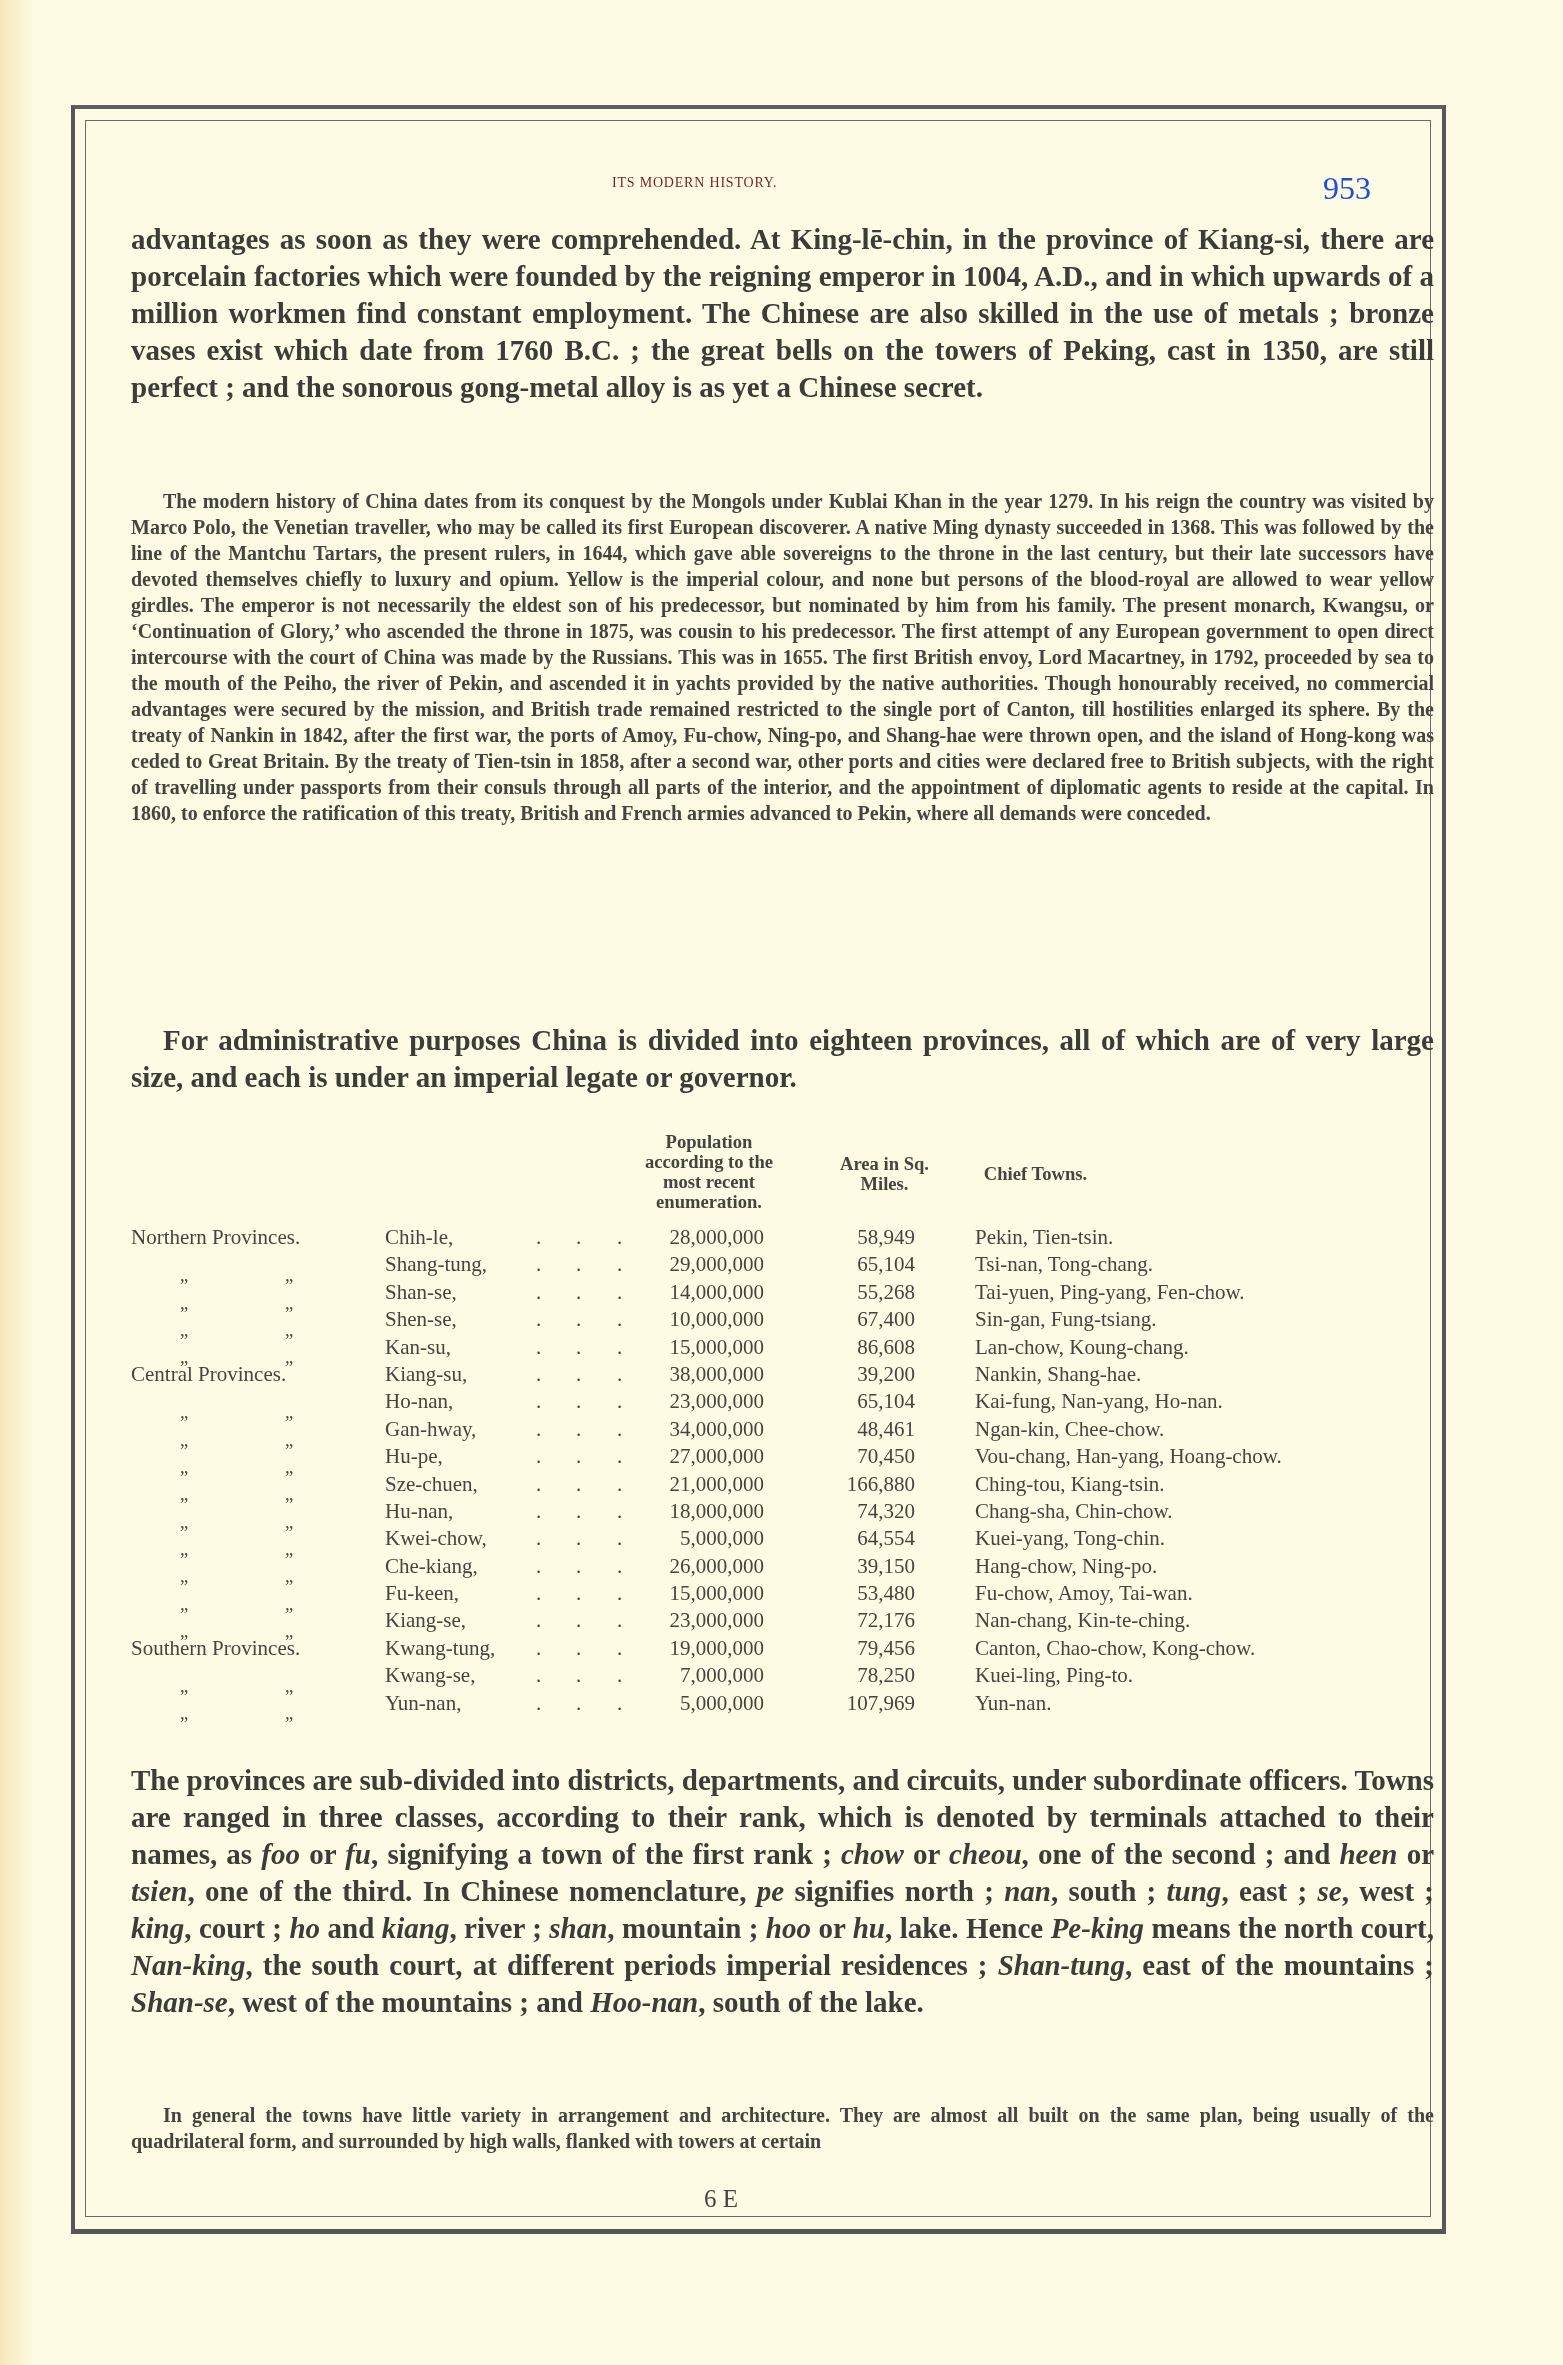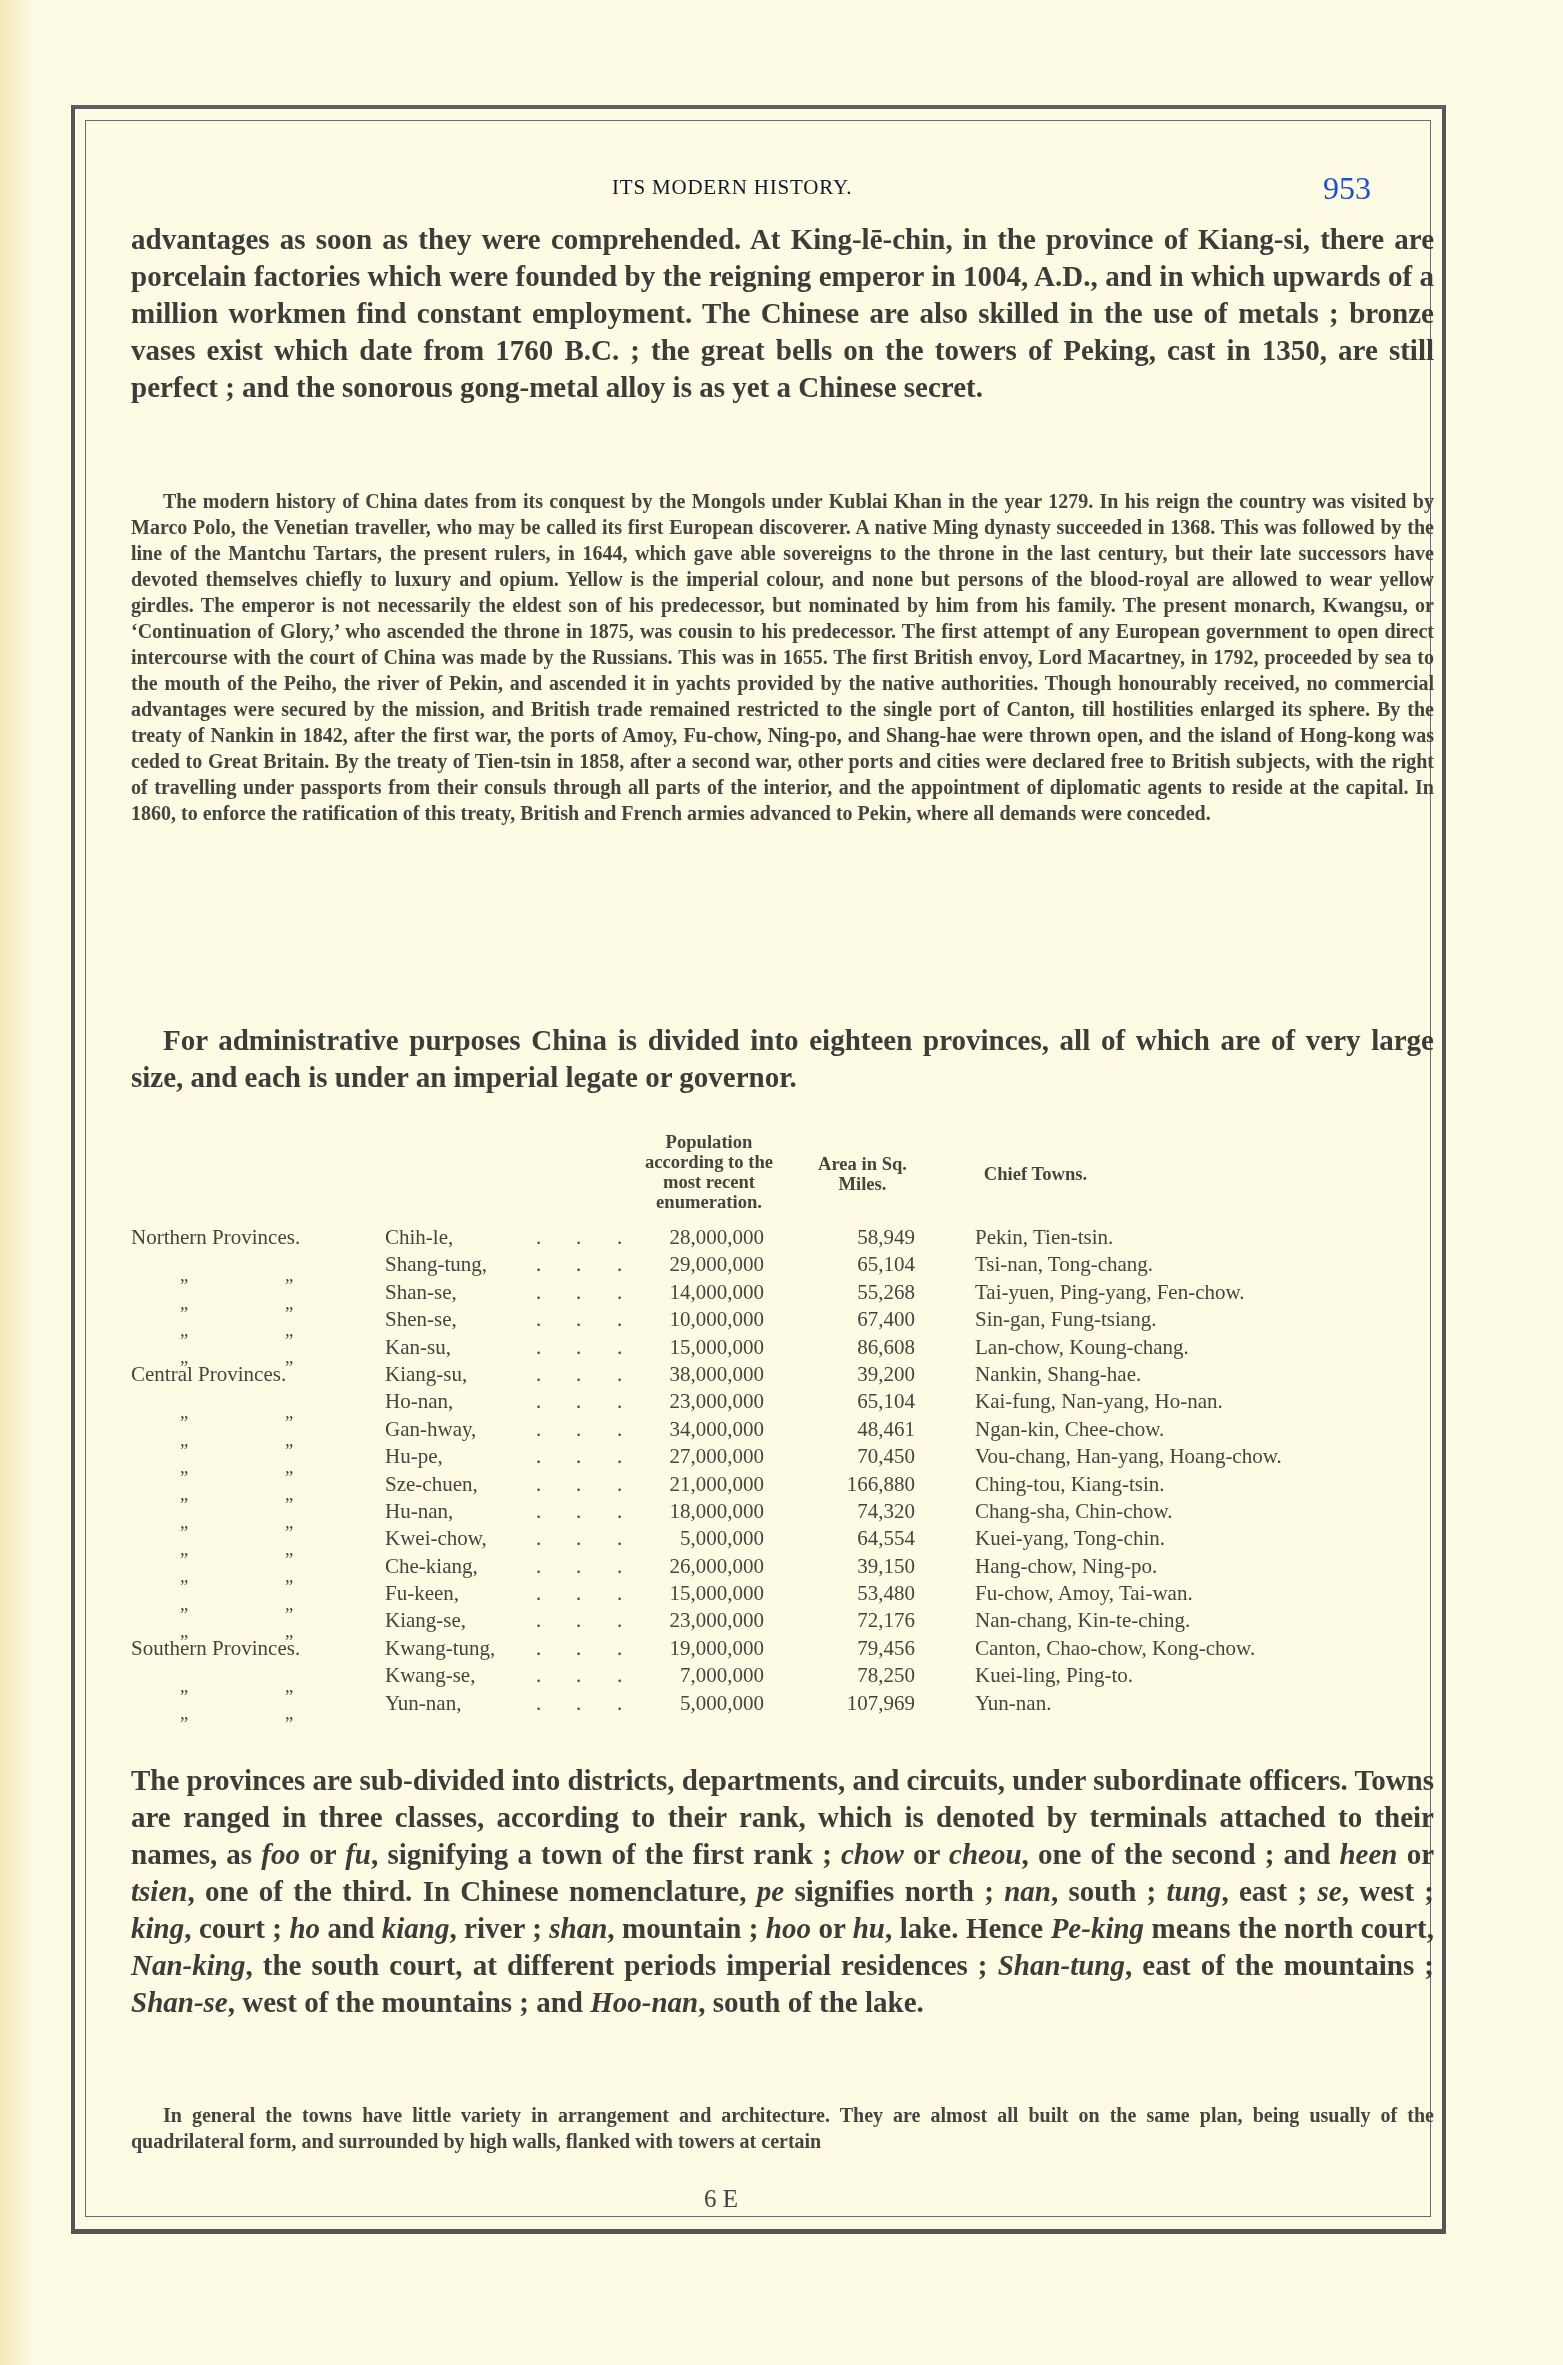--- a/index.html
+++ b/index.html
@@ -22,21 +22,21 @@
   }
   .frame-inner {
     position: absolute; left: 85px; top: 120px; width: 1346px; height: 2097px;
     border: 1.7px solid #6a6a6a; box-sizing: border-box;
   }
   .running-head {
     position: absolute; top: 170px; left: 0; width: 1563px; height: 34px;
   }
   .running-title {
     position: absolute; left: 612px; top: 5px;
-    font-size: 21px; letter-spacing: 0.8px; color: #0f172a;
+    font-size: 14px; letter-spacing: 0.8px; color: #7f1d1d;
   }
   .page-number {
     position: absolute; left: 1323px; top: 0px; font-size: 32px; color: #1d4ed8;
   }
   .text {
     position: absolute; left: 131px; width: 1303px;
     text-align: justify; margin: 0; font-weight: bold;
   }
   .large {
     font-size: 29px; line-height: 37px; color: #3c3c38;
@@ -48,21 +48,21 @@
   i { font-style: italic; }
 
   
   .prov-table {
     position: absolute; left: 131px; top: 1125px; width: 1303px;
     font-size: 21px; color: #45453f;
   }
   .prov-head { position: absolute; top: 0; left: 0; width: 1303px; height: 93px; }
   .hd { position: absolute; text-align: center; font-size: 18.6px; line-height: 20px; font-weight: bold; }
   .hd-pop { left: 498px; top: 6.7px; width: 160px; }
-  .hd-area { left: 668px; top: 29px; width: 127px; }
+  .hd-area { left: 690px; top: 29px; width: 127px; }
   .hd-towns { left: 795px; top: 39px; width: 219px; }
   .rows { position: absolute; top: 100px; left: 0; width: 1303px; }
   .row { position: relative; height: 27.4px; }
   .c-group { position: absolute; left: 0; top: 0; width: 245px; white-space: nowrap; }
   .ditto { position: absolute; top: 11.8px; font-size: 18.6px; }
   .ditto.a { left: 49px; } .ditto.b { left: 154px; }
   .c-name { position: absolute; left: 254px; top: 0; white-space: nowrap; }
   .c-dots { position: absolute; left: 405px; top: 0; width: 84px; letter-spacing: 0; }
   .dot { position: absolute; top: 0; }
   .c-pop { position: absolute; left: 498px; width: 135px; text-align: right; top: 0; }

